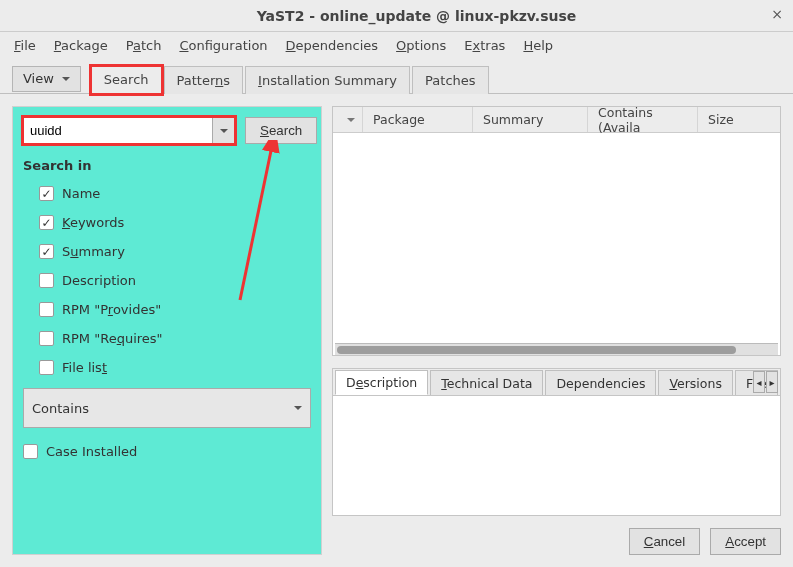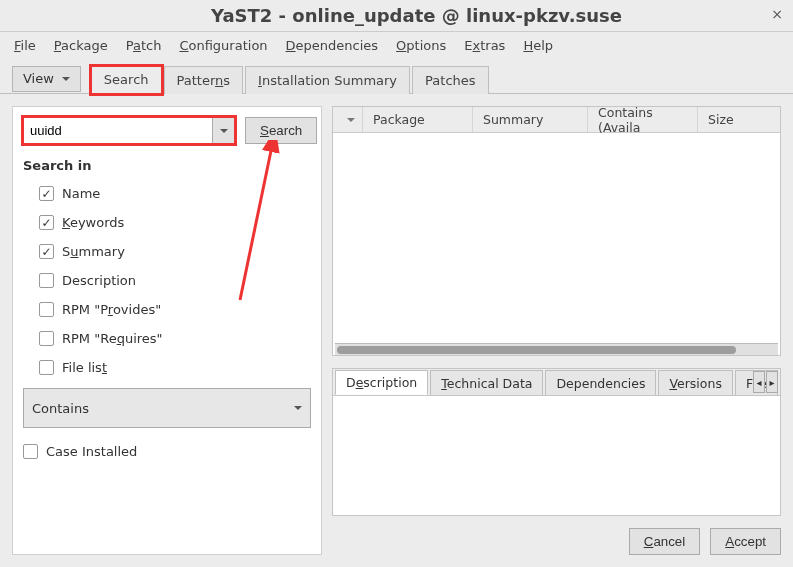--- a/index.html
+++ b/index.html
@@ -19,21 +19,21 @@
     background: #ececec;
     border-bottom: 1px solid #ccc;
     display: flex;
     align-items: center;
     justify-content: center;
     position: relative;
   }
   .titlebar .title {
     font-weight: bold;
     color: #444;
-    font-size: 18px;
+    font-size: 14px;
     margin-left: 40px;
   }
   .titlebar .close {
     position: absolute;
     right: 10px;
     top: 6px;
     font-size: 14px;
     color: #555;
     cursor: pointer;
   }
@@ -95,21 +95,21 @@
     outline-offset: -1px;
   }
   .content {
     display: flex;
     height: calc(567px - 32px - 28px - 34px);
     padding: 12px;
     gap: 10px;
   }
   .left-panel {
     width: 310px;
-    background: #ffffff;
+    background: #5eead4;
     border: 1px solid #d0d0d0;
     padding: 10px;
     display: flex;
     flex-direction: column;
     position: relative;
   }
   .search-row { display: flex; gap: 10px; align-items: center; margin-bottom: 12px; }
   .combo {
     flex: 1;
     display: flex;

